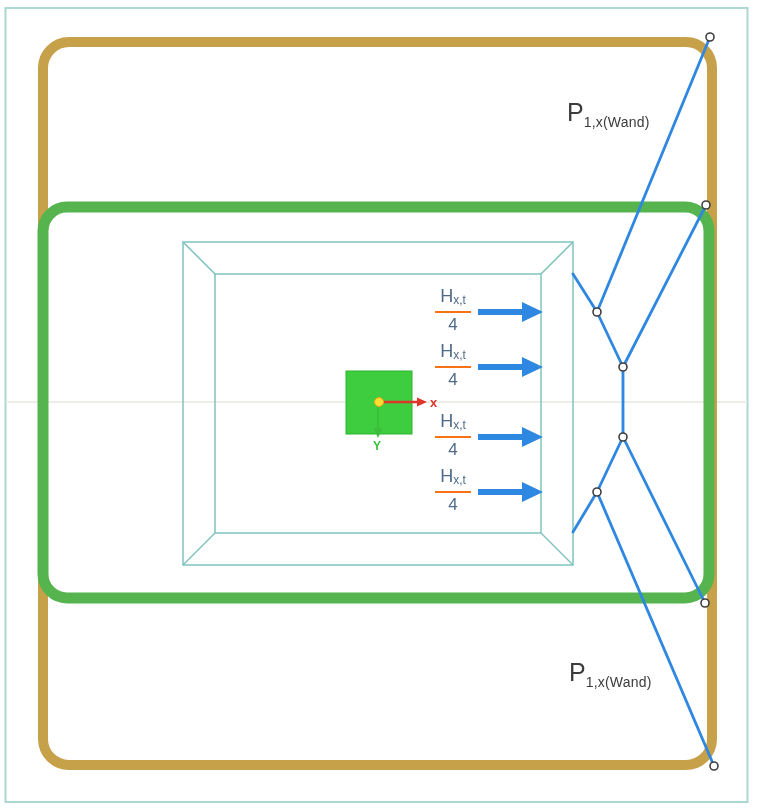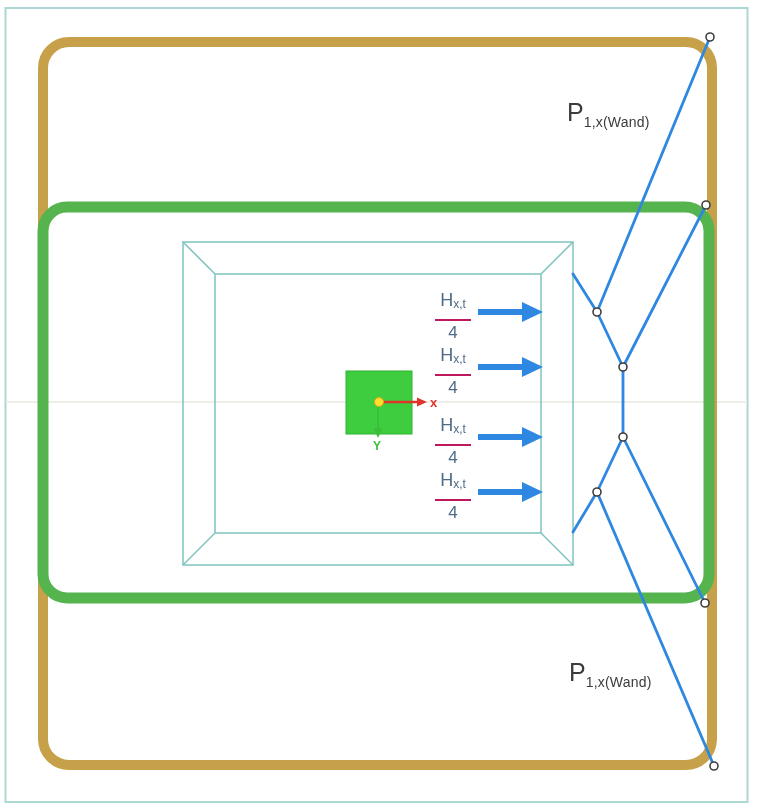--- a/index.html
+++ b/index.html
@@ -13,22 +13,22 @@
   .canvas svg{position:absolute;left:0;top:0;}
   .overlay-label{position:absolute;white-space:nowrap;}
   .p-label{color:#3C3C3C;}
   .p-main{font-size:25px;line-height:1;}
   .p-sub{font-size:14px;position:relative;top:6px;letter-spacing:0.2px;}
   .fraction{
     position:absolute;width:54px;text-align:center;
     color:#4E6A87;line-height:1;
   }
   .fraction .num{
-    display:inline-block;font-size:18px;line-height:30px;
-    padding:0 5px 2px 5px;border-bottom:2px solid #be185d;
+    display:inline-block;font-size:18px;line-height:22px;
+    padding:0 5px 2px 5px;border-bottom:2px solid #f97316;
   }
   .fraction .nsub{font-size:12px;position:relative;top:2px;}
   .fraction .den{font-size:17px;padding-top:3px;}
   .axis-x-label{color:#E0352B;font-size:13px;font-weight:bold;}
   .axis-y-label{color:#3CBE3C;font-size:12px;font-weight:bold;}
 </style>
 </head>
 <body>
 
 <div class="canvas">

